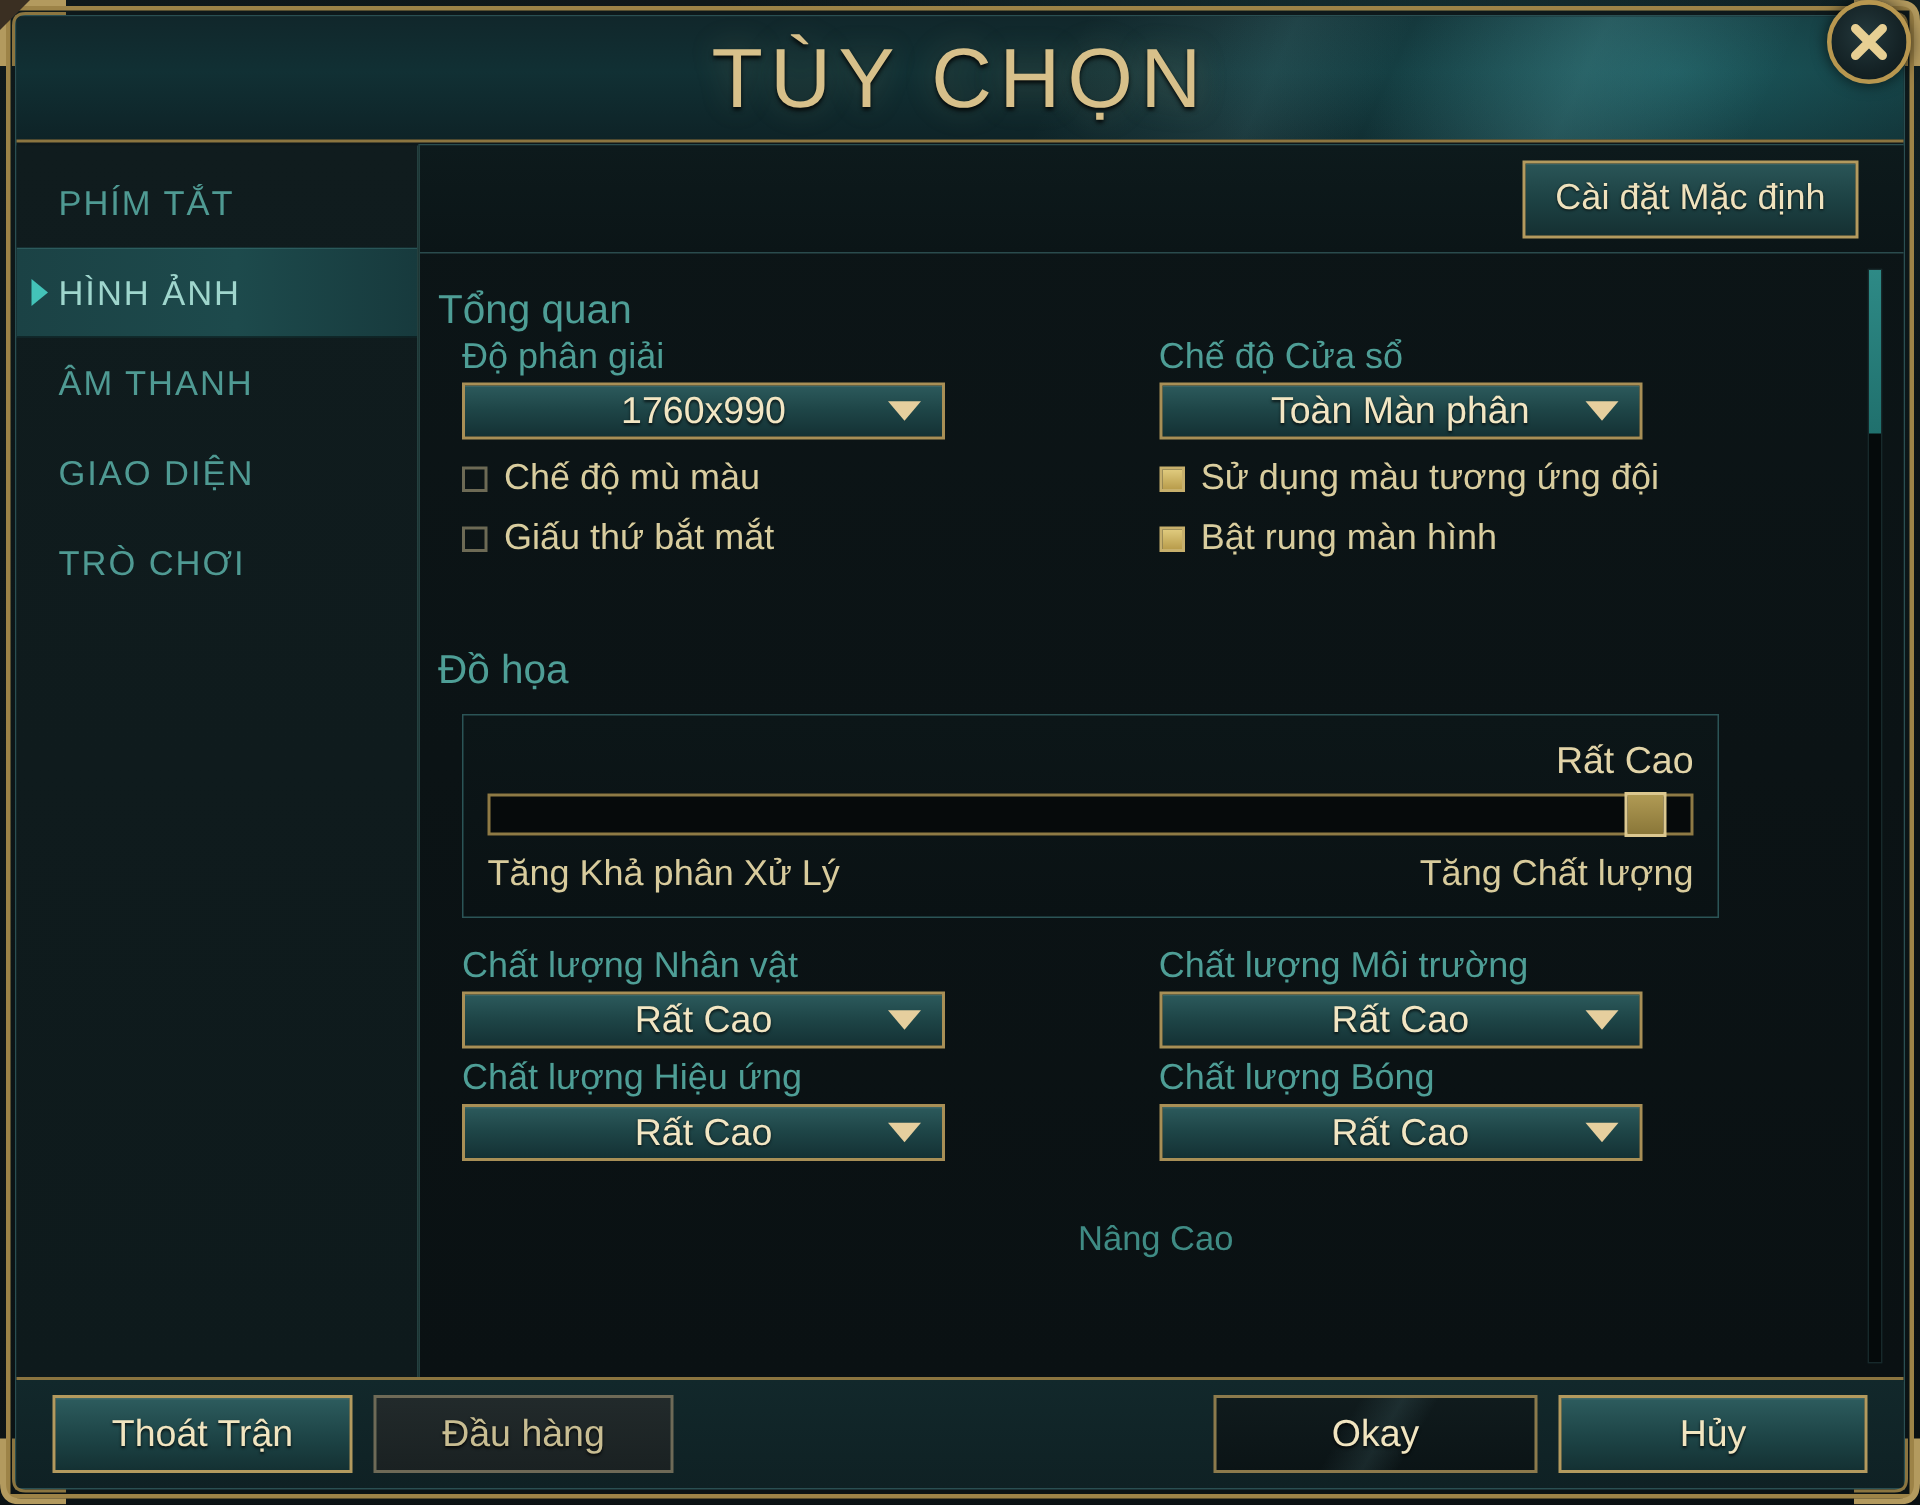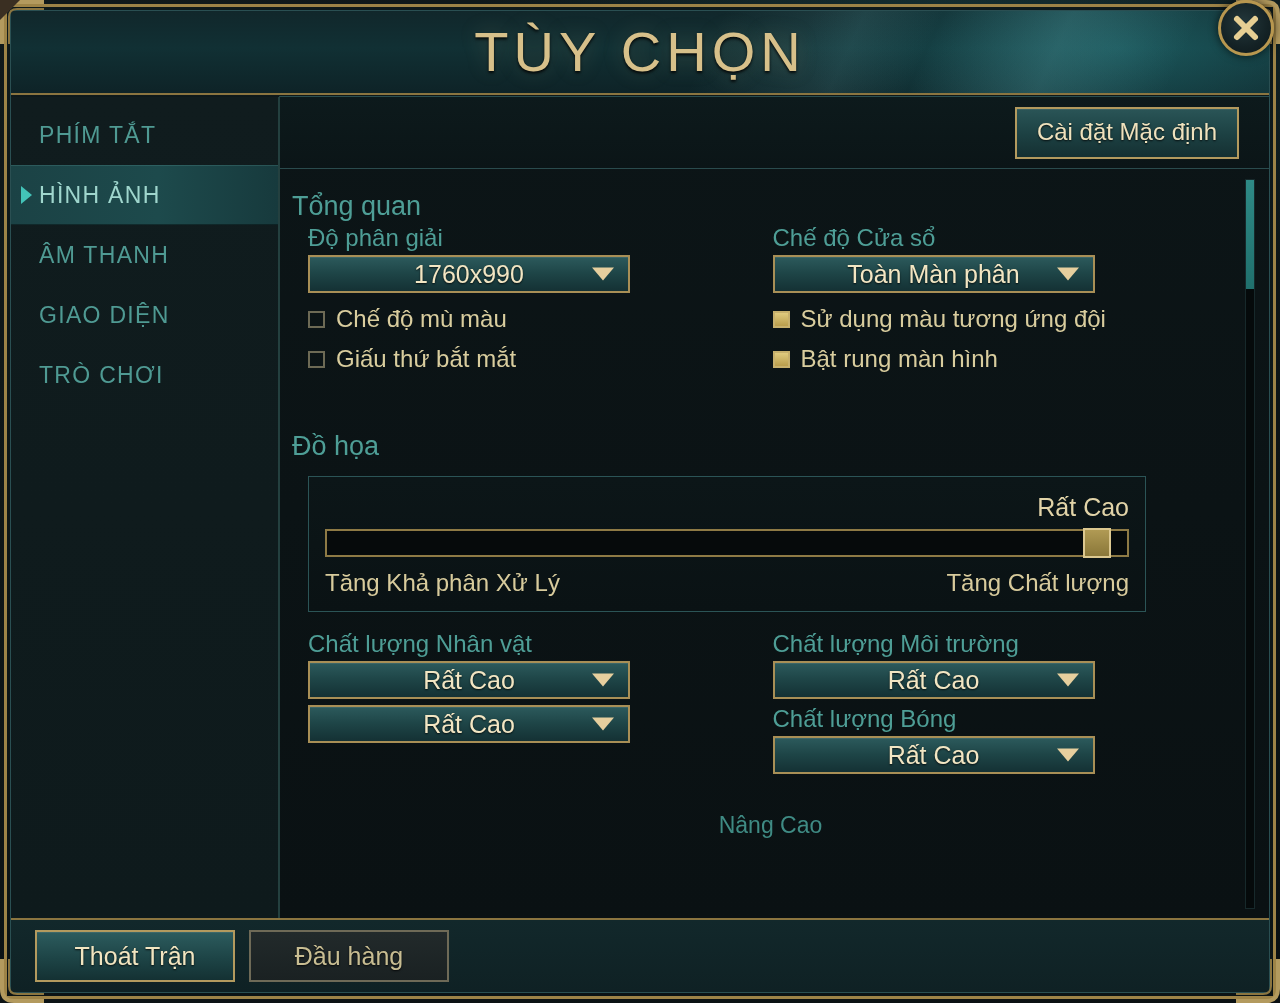--- a/index.html
+++ b/index.html
@@ -447,20 +447,21 @@
               <div class="qual-cell right">
                 <div class="field-label">Chất lượng Môi trường</div>
                 <div class="dropdown">
                   <span>Rất Cao</span>
                   <span class="caret"></span>
                 </div>
               </div>
             </div>
             <div class="qual-row">
               <div class="qual-cell">
+                <div class="field-label">Chất lượng Hiệu ứng</div>
                 <div class="dropdown">
                   <span>Rất Cao</span>
                   <span class="caret"></span>
                 </div>
               </div>
               <div class="qual-cell right">
                 <div class="field-label">Chất lượng Bóng</div>
                 <div class="dropdown">
                   <span>Rất Cao</span>
                   <span class="caret"></span>
@@ -474,14 +475,18 @@
         </div>
       </div>
     </div>
   </div>
 
   <div class="footer">
     <div class="footer-left">
       <div class="btn btn-teal">Thoát Trận</div>
       <div class="btn btn-dim">Đầu hàng</div>
     </div>
+    <div class="footer-right">
+      <div class="btn btn-dark btn-okay">Okay</div>
+      <div class="btn btn-teal btn-huy">Hủy</div>
+    </div>
   </div>
 </div>
 
 </body></html>

